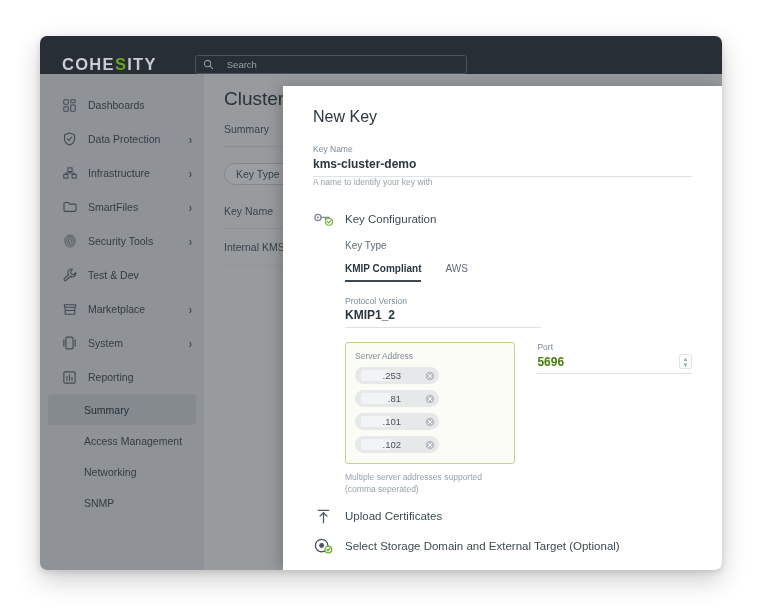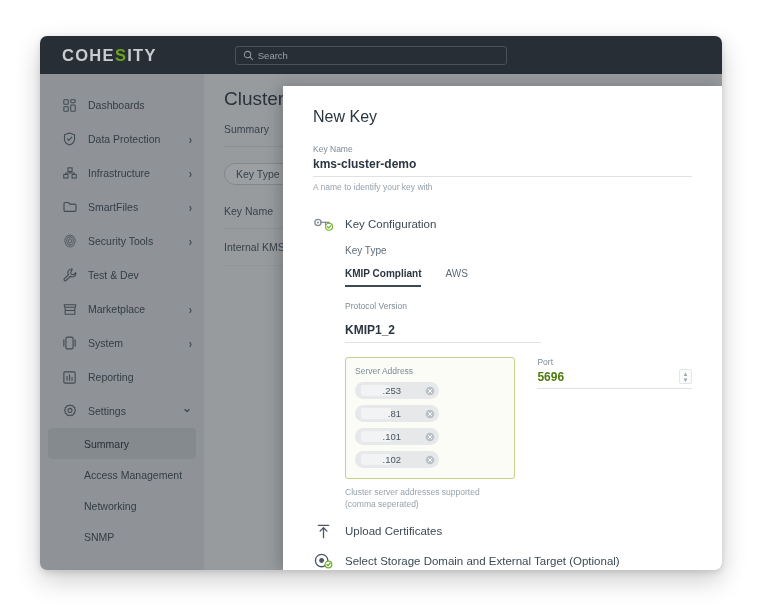--- a/index.html
+++ b/index.html
@@ -19,21 +19,21 @@
     overflow: hidden;
     background: #f4f5f6;
     box-shadow: 0 10px 26px rgba(0,0,0,0.20), 0 2px 6px rgba(0,0,0,0.12);
   }
 
   
   .topbar {
     position: absolute; left: 0; top: 0;
     width: 682px; height: 38px;
     background: #272e35;
-    display: flex; align-items: center; gap: 40px;
+    display: flex; align-items: flex-end;
   }
   .logo {
     margin-left: 22px;
     font-size: 16.5px;
     letter-spacing: 1.3px;
     font-weight: bold;
     color: #c9cdd1;
     white-space: nowrap;
   }
   .logo .g { color: #6aa31f; }
@@ -41,21 +41,21 @@
   .search-box {
     margin-left: 38px;
     width: 272px; height: 19px;
     border: 1px solid #4b5259;
     border-radius: 3px;
     display: flex; align-items: center;
     padding: 0 7px;
   }
   .search-ico { width: 11px; height: 11px; flex: none; opacity: .72; }
   .search-ph {
-    margin-left: 4px;
+    margin-left: 13px;
     font-size: 9.5px;
     color: #9aa1a8;
   }
 
   
   .sidebar {
     position: absolute; left: 0; top: 38px;
     width: 164px; height: 496px;
     background: #e8e9ea;
     padding-top: 14px;
@@ -159,21 +159,21 @@
   .field { margin-bottom: 3px; }
   .field-label {
     font-size: 8.5px; color: #7d8b96; margin-bottom: 3px;
   }
   .field-value {
     font-size: 12px; color: #2b3640; font-weight: bold;
     padding-bottom: 5px;
     border-bottom: 1px solid #dfe2e4;
   }
   .field-help {
-    font-size: 8.5px; color: #97a2ab; margin-top: 5px; line-height: 1.35;
+    font-size: 8.5px; color: #97a2ab; line-height: 1.35;
   }
 
   .section-head {
     display: flex; align-items: center;
     margin-top: 22px; margin-bottom: 12px;
   }
   .section-head .sico {
     width: 20px; height: 18px; flex: none; margin-right: 12px;
     display: flex; align-items: center; justify-content: center;
   }
@@ -190,21 +190,21 @@
     display: flex; gap: 24px; margin-bottom: 14px;
   }
   .tab {
     font-size: 10px; color: #5e6c77; padding-bottom: 6px;
   }
   .tab.active {
     color: #2b3640; font-weight: bold;
     border-bottom: 2px solid #3d4a54;
   }
 
-  .proto-label { font-size: 8.5px; color: #7d8b96; margin-bottom: 12px; }
+  .proto-label { font-size: 8.5px; color: #7d8b96; margin-bottom: 2px; }
   .proto-value {
     font-size: 12px; color: #2b3640; font-weight: bold;
     padding-bottom: 5px; border-bottom: 1px solid #dfe2e4;
     width: 196px;
   }
 
   .addr-port-row {
     display: flex; margin-top: 14px;
   }
   .addr-box {
@@ -401,30 +401,20 @@
         <svg width="13" height="13" viewBox="0 0 15 15">
           <rect x="1" y="1" width="13" height="13" rx="1.4" fill="none" stroke="#56636d" stroke-width="1.3"></rect>
           <line x1="4.6" y1="10.6" x2="4.6" y2="6.4" stroke="#56636d" stroke-width="1.3" stroke-linecap="round"></line>
           <line x1="7.5" y1="10.6" x2="7.5" y2="4.4" stroke="#56636d" stroke-width="1.3" stroke-linecap="round"></line>
           <line x1="10.4" y1="10.6" x2="10.4" y2="7.6" stroke="#56636d" stroke-width="1.3" stroke-linecap="round"></line>
         </svg>
       </span>
       <span class="lbl">Reporting</span>
     </div>
 
-    <div class="nav-item">
-      <span class="ico">
-        <svg width="14" height="14" viewBox="0 0 16 16">
-          <path d="M8 1.1 9.5 2 11.3 1.7 12 3.4 13.6 4.3 13.3 6 14.4 7.3 13.3 8.6 13.6 10.3 12 11.2 11.3 12.9 9.5 12.6 8 13.5 6.5 12.6 4.7 12.9 4 11.2 2.4 10.3 2.7 8.6 1.6 7.3 2.7 6 2.4 4.3 4 3.4 4.7 1.7 6.5 2 Z" fill="none" stroke="#56636d" stroke-width="1.15" stroke-linejoin="round"></path>
-          <circle cx="8" cy="7.3" r="2.3" fill="none" stroke="#56636d" stroke-width="1.15"></circle>
-        </svg>
-      </span>
-      <span class="lbl">Settings</span>
-      <span class="chev" style="font-size:12px;transform:translateY(-3px)">⌄</span>
-    </div>
 
     <div class="sub-item active">
       <span>Summary</span>
     </div>
     <div class="sub-item">
       <span>Access Management</span>
     </div>
     <div class="sub-item">
       <span>Networking</span>
     </div>
@@ -538,21 +528,21 @@
             <span class="stepper">
               <span>▲</span>
               <span>▼</span>
             </span>
           </div>
         </div>
 
       </div>
 
       <div class="field-help" style="margin-top:8px">
-        <div>Cluster server addresses supported</div>
+        <div>Multiple server addresses supported</div>
         <div>(comma seperated)</div>
       </div>
     </div>
 
     <div class="action-row">
       <span class="aico">
         <svg width="13" height="15" viewBox="0 0 14 16">
           <line x1="1.4" y1="1.3" x2="12.6" y2="1.3" stroke="#4b5660" stroke-width="1.4" stroke-linecap="round"></line>
           <line x1="7" y1="4.2" x2="7" y2="14.6" stroke="#4b5660" stroke-width="1.4" stroke-linecap="round"></line>
           <path d="M3.3 7.6 L7 3.9 L10.7 7.6" fill="none" stroke="#4b5660" stroke-width="1.4" stroke-linecap="round" stroke-linejoin="round"></path>

